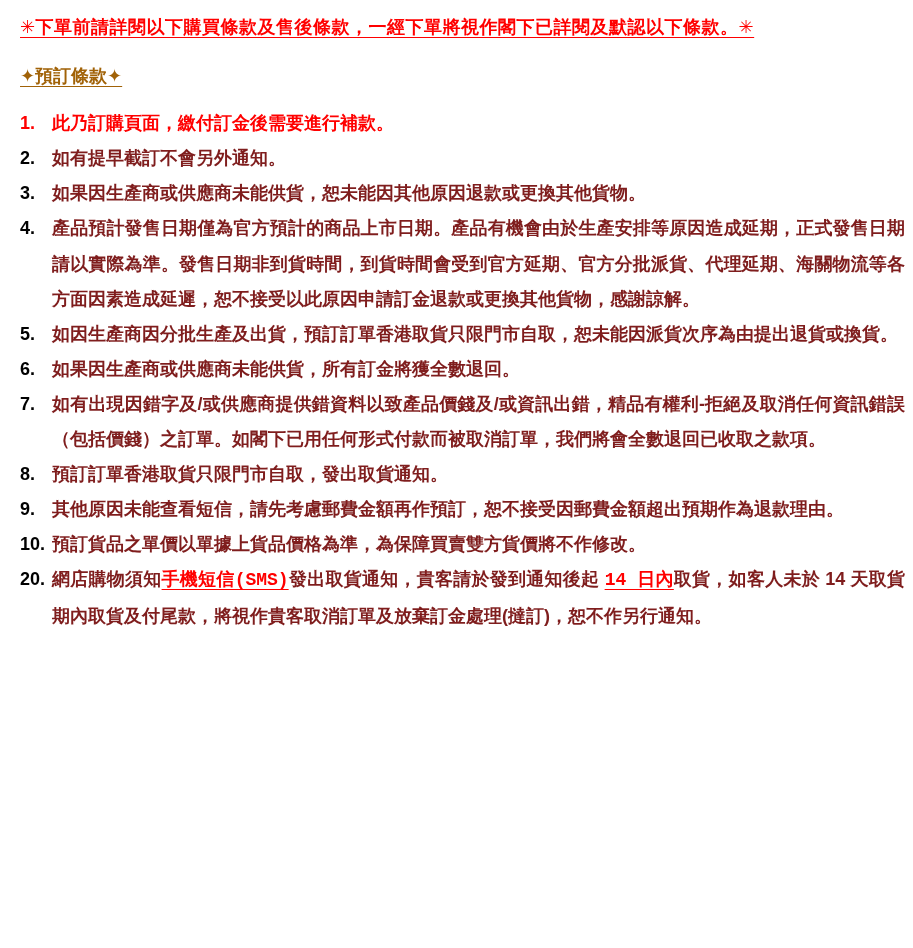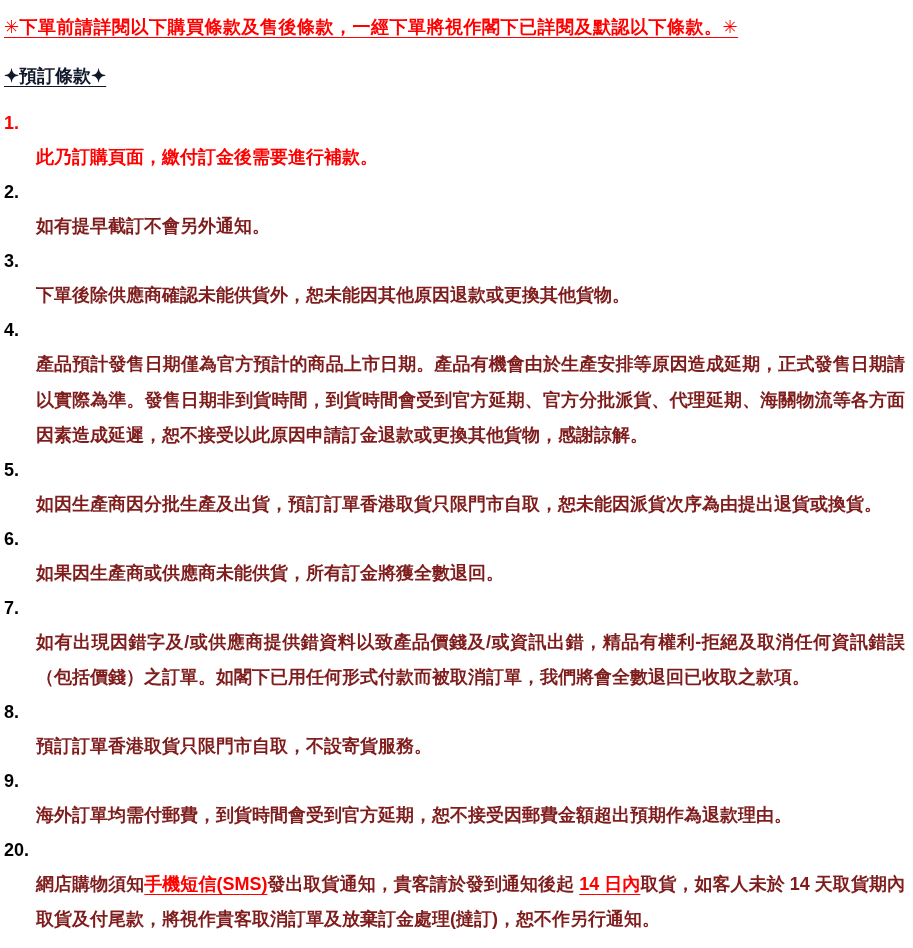--- a/index.html
+++ b/index.html
@@ -4,60 +4,59 @@
 <style>
   * { margin: 0; padding: 0; box-sizing: border-box; }
   html, body { background: #ffffff; }
   body {
     width: 913px;
     font-family: "Liberation Sans", "DejaVu Sans", sans-serif;
     font-weight: 700;
     color: #000000;
   }
   .page {
-    padding: 6px 8px 10px 4px;
+    padding: 6px 8px 10px 20px;
     font-size: 18px;
     line-height: 1.95;
   }
   .notice {
     color: var(--red, #ff0000);
     text-decoration: underline;
     text-underline-offset: 4px;
     margin: 4px 0 14px 0;
     letter-spacing: 0.5px;
   }
   .section-title {
-    color: #0f172a;
+    color: #a16207;
     text-decoration: underline;
     text-underline-offset: 4px;
     margin: 0 0 12px 0;
-    font-family: Liberation Serif, serif;
   }
   .terms-list { list-style: none; }
   .term-row {
     display: flex;
     align-items: flex-start;
     margin: 0;
   }
   .term-num {
     flex: 0 0 32px;
     text-align: left;
   }
   .term-num.seg-red { color: var(--red, #ff0000); }
   .term-text {
     flex: 1;
     text-align: justify;
-    margin-top: 34px;
   }
   .seg-normal { color: #7f1d1d; }
   .seg-red { color: var(--red, #ff0000); }
   .seg-red-underline {
     color: var(--red, #ff0000);
     text-decoration: underline;
     text-underline-offset: 4px;
+    font-family: Liberation Mono, monospace;
   }
   a.seg-link {
     color: var(--link, #0563c1);
     text-decoration: underline;
     text-underline-offset: 4px;
     cursor: pointer;
   }
 </style>
 </head>
 <body>
@@ -71,44 +70,48 @@
       <div class="term-row">
         <span class="term-num seg-red">1.</span>
         <span class="term-text"><span class="seg-red">此乃訂購頁面，繳付訂金後需要進行補款。</span></span>
       </div>
       <div class="term-row">
         <span class="term-num">2.</span>
         <span class="term-text"><span class="seg-normal">如有提早截訂不會另外通知。</span></span>
       </div>
       <div class="term-row">
         <span class="term-num">3.</span>
-        <span class="term-text"><span class="seg-normal">下單後除供應商確認未能供貨外，恕未能因其他原因退款或更換其他貨物。</span></span>
+        <span class="term-text"><span class="seg-normal">如果因生產商或供應商未能供貨，恕未能因其他原因退款或更換其他貨物。</span></span>
       </div>
       <div class="term-row">
         <span class="term-num">4.</span>
         <span class="term-text"><span class="seg-normal">產品預計發售日期僅為官方預計的商品上市日期。產品有機會由於生產安排等原因造成延期，正式發售日期請以實際為準。發售日期非到貨時間，到貨時間會受到官方延期、官方分批派貨、代理延期、海關物流等各方面因素造成延遲，恕不接受以此原因申請訂金退款或更換其他貨物，感謝諒解。</span></span>
       </div>
       <div class="term-row">
         <span class="term-num">5.</span>
         <span class="term-text"><span class="seg-normal">如因生產商因分批生產及出貨，預訂訂單香港取貨只限門市自取，恕未能因派貨次序為由提出退貨或換貨。</span></span>
       </div>
       <div class="term-row">
         <span class="term-num">6.</span>
         <span class="term-text"><span class="seg-normal">如果因生產商或供應商未能供貨，所有訂金將獲全數退回。</span></span>
       </div>
       <div class="term-row">
         <span class="term-num">7.</span>
         <span class="term-text"><span class="seg-normal">如有出現因錯字及/或供應商提供錯資料以致產品價錢及/或資訊出錯，精品有權利-拒絕及取消任何資訊錯誤（包括價錢）之訂單。如閣下已用任何形式付款而被取消訂單，我們將會全數退回已收取之款項。</span></span>
       </div>
       <div class="term-row">
         <span class="term-num">8.</span>
-        <span class="term-text"><span class="seg-normal">預訂訂單香港取貨只限門市自取，不設寄貨服務。</span></span>
+        <span class="term-text"><span class="seg-normal">預訂訂單香港取貨只限門市自取，發出取貨通知。</span></span>
       </div>
       <div class="term-row">
         <span class="term-num">9.</span>
-        <span class="term-text"><span class="seg-normal">海外訂單均需付郵費，到貨時間會受到官方延期，恕不接受因郵費金額超出預期作為退款理由。</span></span>
+        <span class="term-text"><span class="seg-normal">其他原因未能查看短信，請先考慮郵費金額再作預訂，恕不接受因郵費金額超出預期作為退款理由。</span></span>
+      </div>
+      <div class="term-row">
+        <span class="term-num">10.</span>
+        <span class="term-text"><span class="seg-normal">預訂貨品之單價以單據上貨品價格為準，為保障買賣雙方貨價將不作修改。</span></span>
       </div>
       <div class="term-row">
         <span class="term-num">20.</span>
         <span class="term-text"><span class="seg-normal">網店購物須知</span><span class="seg-red-underline">手機短信(SMS)</span><span class="seg-normal">發出取貨通知，貴客請於發到通知後起 </span><span class="seg-red-underline">14 日內</span><span class="seg-normal">取貨，如客人未於 14 天取貨期內取貨及付尾款，將視作貴客取消訂單及放棄訂金處理(撻訂)，恕不作另行通知。</span></span>
       </div>
     </div>
 </div>
 
 </body></html>

